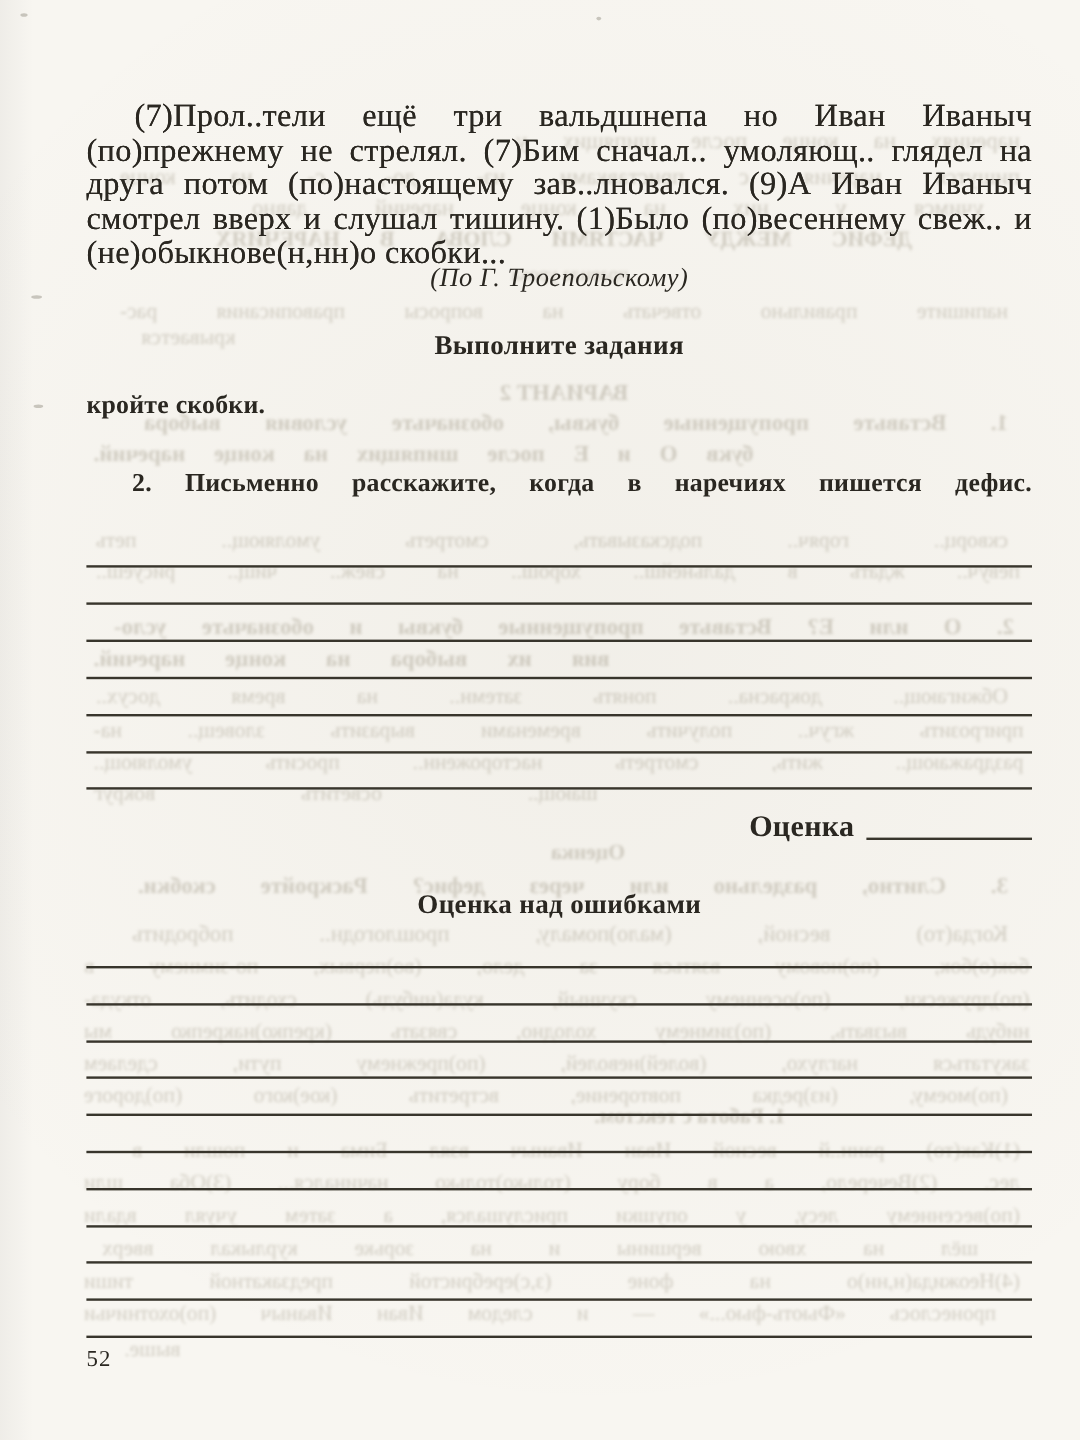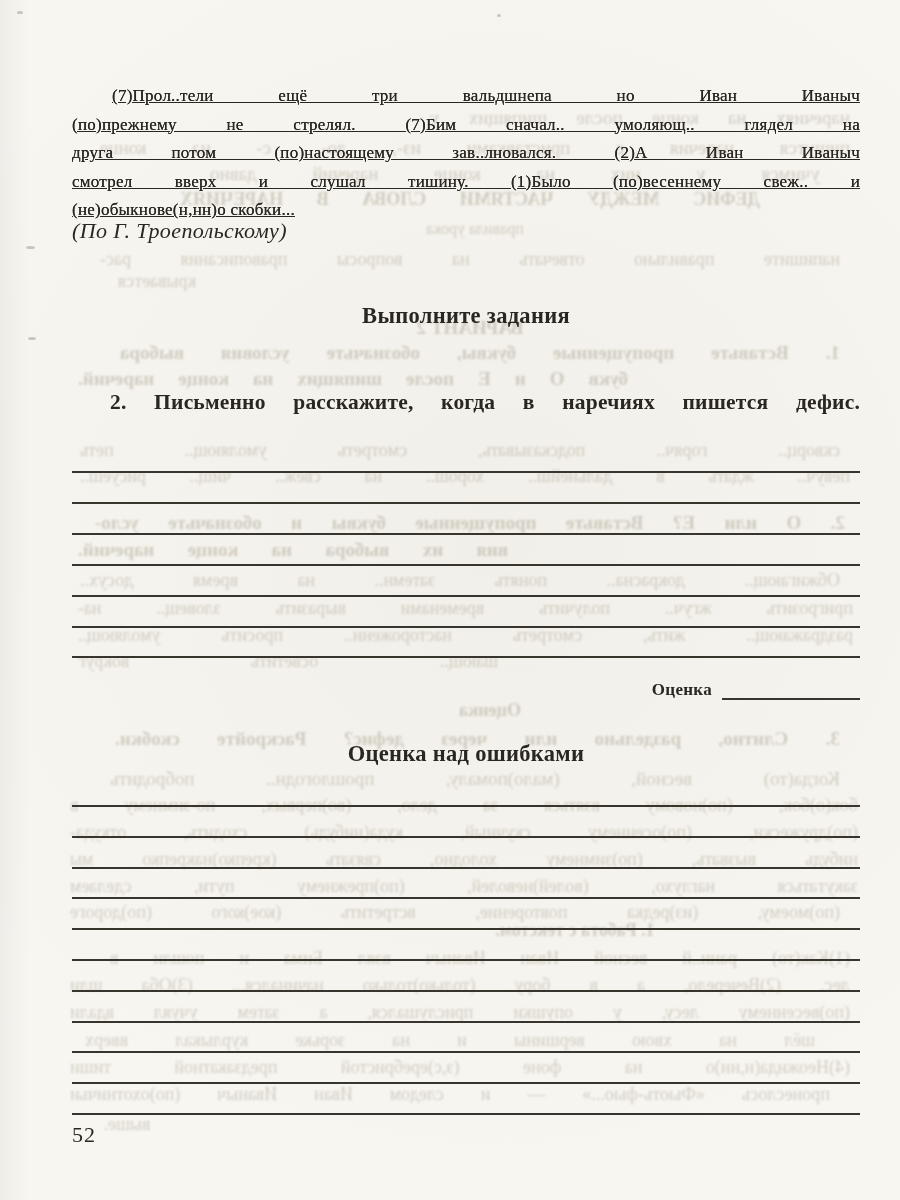--- a/index.html
+++ b/index.html
@@ -8,54 +8,54 @@
     background:
       radial-gradient(120% 90% at 55% 45%, rgba(120,110,80,0.05), rgba(120,110,80,0) 60%),
       linear-gradient(90deg, rgba(60,60,60,0.05) 0, rgba(60,60,60,0) 28px),
       #f8f6f1;
     font-family:"Liberation Serif","DejaVu Serif",serif;
     color:#2a2721;
   }
   
   .dictation{position:absolute;left:72px;top:82px;width:788px;}
   .dict-line{
-    font-size:17px;line-height:28.6px;height:28.6px;
-    letter-spacing:.25px;text-shadow:0 0 .4px #2a2721;white-space:nowrap;text-decoration:underline;
+    font-size:27px;line-height:28.6px;height:28.6px;
+    letter-spacing:.25px;text-shadow:0 0 .4px #2a2721;white-space:nowrap;
   }
   .dict-line.just{white-space:normal;text-align:justify;text-align-last:justify;}
   .dict-line.indent{padding-left:40px;}
   .attribution{
-    position:absolute;left:72px;top:218px;width:788px;text-align:left;
+    position:absolute;left:72px;top:218px;width:788px;text-align:center;
     font-style:italic;font-size:22px;letter-spacing:.4px;
   }
   .heading{
     position:absolute;left:72px;width:788px;text-align:center;
     font-weight:bold;font-size:22.5px;letter-spacing:.3px;
   }
-  .tasks-heading{top:275px;margin-top:28px;}
+  .tasks-heading{top:275px;}
   .errors-heading{top:741px;}
   .task{position:absolute;left:72px;width:788px;font-weight:bold;}
   .task-0{top:323px;}
   .task-1{top:388px;}
   .task-line{
     font-size:21.5px;line-height:29.5px;height:29.5px;letter-spacing:.2px;white-space:nowrap;
   }
   .task-line.just{white-space:normal;text-align:justify;text-align-last:justify;}
   .task-line.indent{padding-left:38px;}
   
   .answer-line{position:absolute;left:72px;width:788px;height:0;border-top:2px solid #38352c;}
   
   .grade-row{
     position:absolute;left:72px;top:677px;width:788px;
     display:flex;justify-content:flex-end;align-items:flex-end;gap:10px;
   }
-  .grade-label{font-weight:bold;font-size:17px;line-height:26px;letter-spacing:.3px;}
+  .grade-label{font-weight:bold;font-size:25px;line-height:26px;letter-spacing:.3px;}
   .grade-line{width:138px;height:0;border-bottom:2px solid #38352c;margin-bottom:3px;}
   
-  .page-number{position:absolute;left:72px;top:1122px;font-size:22px;letter-spacing:1px;}
+  .page-number{position:absolute;left:72px;top:1122px;font-size:19px;letter-spacing:1px;}
   
   .bleed{
     position:absolute;transform:scaleX(-1);
     color:#8f8773;opacity:.36;filter:blur(1.2px);
     line-height:1.1;text-align:justify;text-align-last:justify;
     pointer-events:none;
   }
   .bleed.b{font-weight:bold;}
   .bleed.ctr{text-align:center;text-align-last:center;}
   .speck{position:absolute;background:#9a958a;opacity:.5;border-radius:50%;}
@@ -97,31 +97,32 @@
       <div class="bleed" style="top: 1003px; left: 70px; width: 780px; font-size: 18px;">(по)весеннему лесу, у опушки прислушался, а затем учуял вдали</div>
       <div class="bleed" style="top: 1031px; left: 85px; width: 730px; font-size: 18px;">шёл на хвою вершины и на зорьке курлыкал вверх</div>
       <div class="bleed" style="top: 1058px; left: 70px; width: 780px; font-size: 18px;">(4)Неожида(н,нн)о на фоне (з,с)еребристой предзакатной тиши</div>
       <div class="bleed" style="top: 1085px; left: 70px; width: 760px; font-size: 18px;">пронеслось «Фьють-фью...» — и следом Иван Иваныч (по)охотничьи</div>
       <div class="bleed ctr" style="top: 1115px; left: 72px; width: 110px; font-size: 18px;">выше.</div>
     </div>
 
   <div class="dictation" id="dictation">
       <div class="dict-line just indent">(7)Прол..тели ещё три вальдшнепа но Иван Иваныч</div>
       <div class="dict-line just">(по)прежнему не стрелял. (7)Бим сначал.. умоляющ.. глядел на</div>
-      <div class="dict-line just">друга потом (по)настоящему зав..лновался. (2)А Иван Иваныч</div>
+      <div class="dict-line just">друга потом (по)настоящему зав..лновался. (9)А Иван Иваныч</div>
       <div class="dict-line just">смотрел вверх и слушал тишину. (1)Было (по)весеннему свеж.. и</div>
       <div class="dict-line">(не)обыкнове(н,нн)о скобки...</div>
     </div>
 
   <div class="attribution">(По Г. Троепольскому)</div>
 
   <div class="heading tasks-heading">Выполните задания</div>
 
   <div id="tasks-layer">
       <div class="task task-0">
+        <div class="task-line">кройте скобки.</div>
       </div>
       <div class="task task-1">
         <div class="task-line just indent">2. Письменно расскажите, когда в наречиях пишется дефис.</div>
       </div>
     </div>
 
   <div id="answer-lines-layer">
       <div class="answer-line" style="top: 471px;"></div>
       <div class="answer-line" style="top: 501.9px;"></div>
       <div class="answer-line" style="top: 532.8px;"></div>

